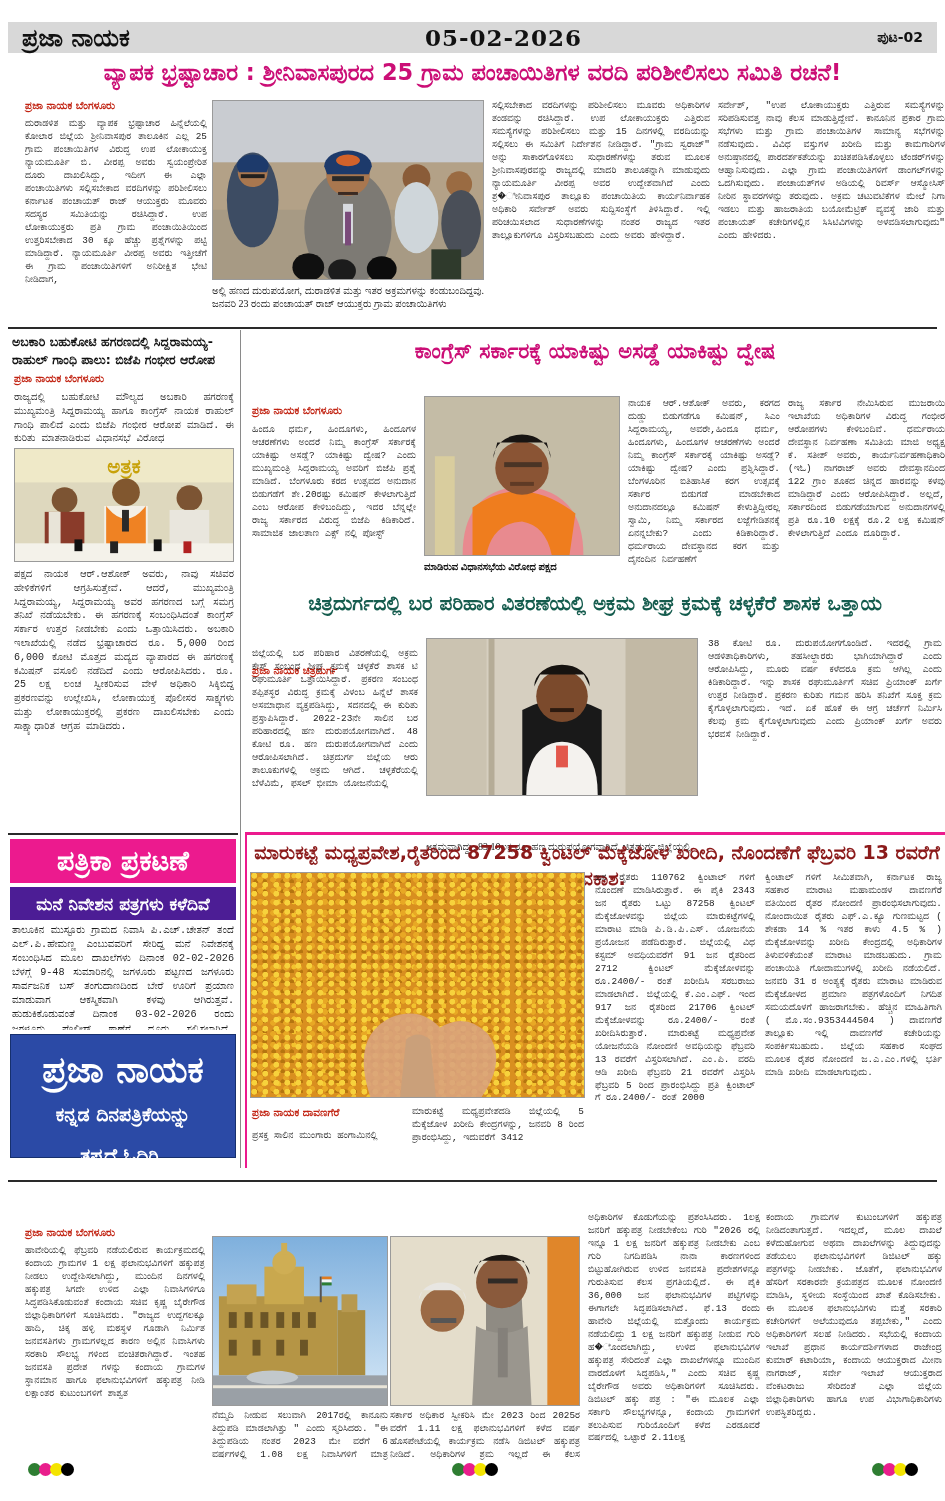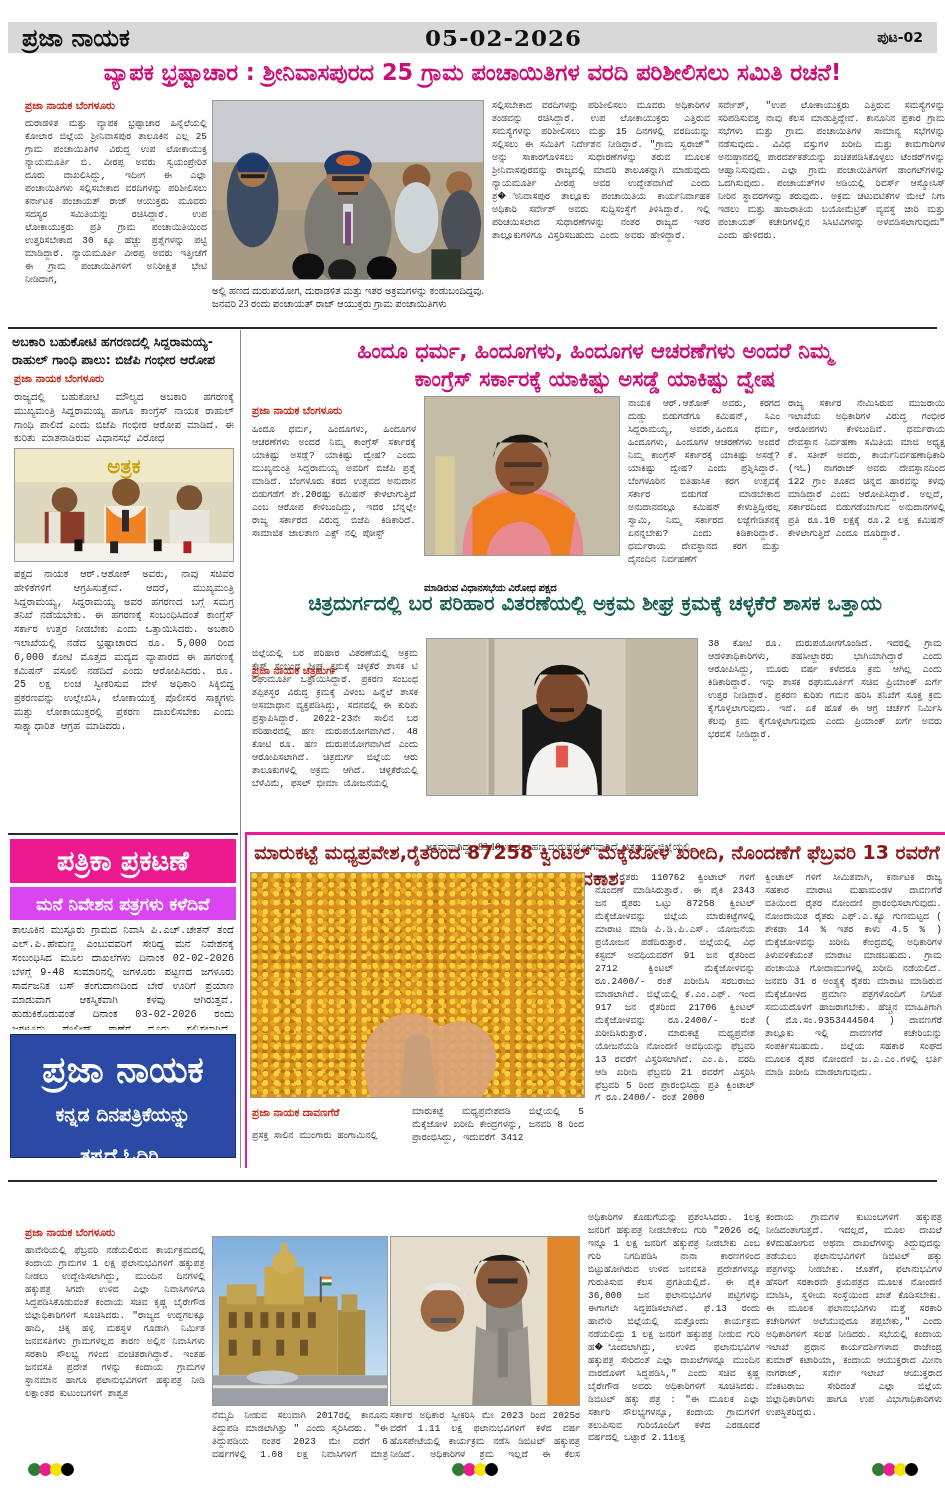--- a/index.html
+++ b/index.html
@@ -16,21 +16,21 @@
   .hl-maroon{color:#8b1a1a;}
   .hl-bgreen{color:#1e5e2e;}
   .byline{font-family:"DejaVu Sans",sans-serif;font-weight:bold;font-size:10.5px;color:#c22413;text-align:center;}
   .body-txt{font-size:9.4px;line-height:1.38;text-align:justify;overflow:hidden;color:#1d1d1d;font-family:Liberation Mono, monospace;}
   .cap{font-size:10px;line-height:1.3;text-align:justify;overflow:hidden;color:#111;}
   .photo{border:1px solid #9a9a9a;box-sizing:border-box;overflow:hidden;background:#cfcabb;}
   .photo svg{display:block;width:100%;height:100%;}
   .lb-hl{font-family:"DejaVu Sans",sans-serif;font-weight:bold;font-size:12.5px;line-height:1.45;text-align:left;color:#111;}
   .banner-pink{background:#ec1a8e;color:#fff;display:flex;align-items:center;justify-content:center;
                font-family:"DejaVu Sans",sans-serif;font-weight:bold;font-size:27px;}
-  .banner-blue{background:#d946ef;color:#fff;display:flex;align-items:center;justify-content:center;
+  .banner-blue{background:#4c1d95;color:#fff;display:flex;align-items:center;justify-content:center;
                font-family:"DejaVu Sans",sans-serif;font-weight:bold;font-size:17px;}
   .promo{background:#2b4aa6;color:#fff;text-align:center;font-family:"DejaVu Sans",sans-serif;border:1px solid #16306e;box-sizing:border-box;}
   .promo .t{font-size:36px;font-weight:bold;margin-top:14px;}
   .promo .l{font-size:19px;font-weight:bold;margin-top:12px;}
   .rule{background:#2a2a2a;}
   .rule-pink{background:#ec1a8e;}
   .vline{background:#8a8a8a;}
   .dots{display:flex;}
   .dot{width:13px;height:13px;border-radius:50%;margin-right:-2px;}
   .d-g{background:#2e7d32;} .d-m{background:#e91e8c;} .d-y{background:#f4e400;} .d-k{background:#000;}
@@ -110,38 +110,37 @@
       <rect y="96" width="220" height="18" fill="#f4f2ea"></rect>
       <rect x="60" y="92" width="8" height="12" fill="#111"></rect>
       <rect x="96" y="94" width="8" height="12" fill="#222"></rect>
       <rect x="140" y="92" width="8" height="12" fill="#111"></rect>
       <rect x="170" y="94" width="8" height="12" fill="#b02020"></rect>
     </svg>
   </div>
   <div class="abs body-txt" style="left:14px;top:568px;width:220px;height:258px;font-size:10px;">ಪಕ್ಷದ ನಾಯಕ ಆರ್.ಆಶೋಕ್ ಅವರು, ನಾವು ಸಚಿವರ ಹೇಳಿಕೆಗಳಿಗೆ ಆಗ್ರಹಿಸುತ್ತೇವೆ. ಆದರೆ, ಮುಖ್ಯಮಂತ್ರಿ ಸಿದ್ದರಾಮಯ್ಯ, ಸಿದ್ದರಾಮಯ್ಯ ಅವರ ಹಗರಣದ ಬಗ್ಗೆ ಸಮಗ್ರ ತನಿಖೆ ನಡೆಯಬೇಕು. ಈ ಹಗರಣಕ್ಕೆ ಸಂಬಂಧಿಸಿದಂತೆ ಕಾಂಗ್ರೆಸ್ ಸರ್ಕಾರ ಉತ್ತರ ನೀಡಬೇಕು ಎಂದು ಒತ್ತಾಯಿಸಿದರು. ಅಬಕಾರಿ ಇಲಾಖೆಯಲ್ಲಿ ನಡೆದ ಭ್ರಷ್ಟಾಚಾರದ ರೂ. 5,000 ರಿಂದ 6,000 ಕೋಟಿ ಮೊತ್ತದ ಮದ್ಯದ ವ್ಯಾಪಾರದ ಈ ಹಗರಣಕ್ಕೆ ಕಮಿಷನ್ ವಸೂಲಿ ನಡೆದಿದೆ ಎಂದು ಆರೋಪಿಸಿದರು. ರೂ. 25 ಲಕ್ಷ ಲಂಚ ಸ್ವೀಕರಿಸುವ ವೇಳೆ ಅಧಿಕಾರಿ ಸಿಕ್ಕಿಬಿದ್ದ ಪ್ರಕರಣವನ್ನು ಉಲ್ಲೇಖಿಸಿ, ಲೋಕಾಯುಕ್ತ ಪೊಲೀಸರ ಸಾಕ್ಷ್ಯಗಳು ಮತ್ತು ಲೋಕಾಯುಕ್ತರಲ್ಲಿ ಪ್ರಕರಣ ದಾಖಲಿಸಬೇಕು ಎಂದು ಸಾಕ್ಷ್ಯಾಧಾರಿತ ಆಗ್ರಹ ಮಾಡಿದರು.</div>
 
   <div class="abs hl hl-pink" style="left:250px;top:337px;width:690px;font-size:21px;">
-    <div>ಹಿಂದೂ ಧರ್ಮ, ಹಿಂದೂಗಳು, ಹಿಂದೂಗಳ ಆಚರಣೆಗಳು ಅಂದರೆ ನಿಮ್ಮ</div>
     <div>ಕಾಂಗ್ರೆಸ್ ಸರ್ಕಾರಕ್ಕೆ ಯಾಕಿಷ್ಟು ಅಸಡ್ಡೆ ಯಾಕಿಷ್ಟು ದ್ವೇಷ</div>
   </div>
   <div class="abs byline" style="left:252px;top:404px;">ಪ್ರಜಾ ನಾಯಕ ಬೆಂಗಳೂರು</div>
   <div class="abs body-txt" style="left:252px;top:424px;width:164px;height:158px;">ಹಿಂದೂ ಧರ್ಮ, ಹಿಂದೂಗಳು, ಹಿಂದೂಗಳ ಆಚರಣೆಗಳು ಅಂದರೆ ನಿಮ್ಮ ಕಾಂಗ್ರೆಸ್ ಸರ್ಕಾರಕ್ಕೆ ಯಾಕಿಷ್ಟು ಅಸಡ್ಡೆ? ಯಾಕಿಷ್ಟು ದ್ವೇಷ? ಎಂದು ಮುಖ್ಯಮಂತ್ರಿ ಸಿದ್ದರಾಮಯ್ಯ ಅವರಿಗೆ ಬಿಜೆಪಿ ಪ್ರಶ್ನೆ ಮಾಡಿದೆ. ಬೆಂಗಳೂರು ಕರದ ಉತ್ಸವದ ಅನುದಾನ ಬಿಡುಗಡೆಗೆ ಶೇ.20ರಷ್ಟು ಕಮಿಷನ್ ಕೇಳಲಾಗುತ್ತಿದೆ ಎಂಬ ಆರೋಪ ಕೇಳಿಬಂದಿದ್ದು, ಇದರ ಬೆನ್ನಲ್ಲೇ ರಾಜ್ಯ ಸರ್ಕಾರದ ವಿರುದ್ಧ ಬಿಜೆಪಿ ಕಿಡಿಕಾರಿದೆ. ಸಾಮಾಜಿಕ ಜಾಲತಾಣ ಎಕ್ಸ್ ನಲ್ಲಿ ಪೋಸ್ಟ್</div>
   <div class="abs photo" style="left:424px;top:396px;width:196px;height:160px;">
     <svg viewBox="0 0 196 160" preserveAspectRatio="none">
       <rect width="196" height="160" fill="#c4bca6"></rect>
       <rect x="10" y="60" width="20" height="100" fill="#d9cd9e"></rect>
       <path d="M38 160 q0 -66 60 -70 q62 4 62 70 z" fill="#e88a8f"></path>
       <path d="M48 112 q50 -36 104 6 l-6 42 -18 0 q-6 -30 -30 -34 q-30 2 -36 34 l-14 0 z" fill="#ef7d1e"></path>
       <circle cx="98" cy="72" r="27" fill="#8a5434"></circle>
       <path d="M69 62 a29 24 0 0 1 58 0 l-4 -16 -50 0 z" fill="#171412"></path>
       <rect x="80" y="66" width="38" height="5" fill="#3a2c22" opacity="0.8"></rect>
       <rect x="86" y="86" width="24" height="4" fill="#33201580"></rect>
     </svg>
   </div>
-  <div class="abs cap" style="left:424px;top:560px;width:196px;height:18px;font-weight:bold;margin-top:21px;">ಮಾಡಿರುವ ವಿಧಾನಸಭೆಯ ವಿರೋಧ ಪಕ್ಷದ</div>
+  <div class="abs cap" style="left:424px;top:560px;width:196px;height:18px;font-weight:bold;">ಮಾಡಿರುವ ವಿಧಾನಸಭೆಯ ವಿರೋಧ ಪಕ್ಷದ</div>
   <div class="abs body-txt" style="left:628px;top:398px;width:152px;height:184px;">ನಾಯಕ ಆರ್.ಆಶೋಕ್ ಅವರು, ಕರಗದ ದುಡ್ಡು ಬಿಡುಗಡೆಗೂ ಕಮಿಷನ್, ಸಿಎಂ ಸಿದ್ದರಾಮಯ್ಯ, ಅವರೇ,ಹಿಂದೂ ಧರ್ಮ, ಹಿಂದೂಗಳು, ಹಿಂದೂಗಳ ಆಚರಣೆಗಳು ಅಂದರೆ ನಿಮ್ಮ ಕಾಂಗ್ರೆಸ್ ಸರ್ಕಾರಕ್ಕೆ ಯಾಕಿಷ್ಟು ಅಸಡ್ಡೆ? ಯಾಕಿಷ್ಟು ದ್ವೇಷ? ಎಂದು ಪ್ರಶ್ನಿಸಿದ್ದಾರೆ. ಬೆಂಗಳೂರಿನ ಐತಿಹಾಸಿಕ ಕರಗ ಉತ್ಸವಕ್ಕೆ ಸರ್ಕಾರ ಬಿಡುಗಡೆ ಮಾಡಬೇಕಾದ ಅನುದಾನದಲ್ಲೂ ಕಮಿಷನ್ ಕೇಳುತ್ತಿದ್ದೀರಲ್ಲ ಸ್ವಾಮಿ, ನಿಮ್ಮ ಸರ್ಕಾರದ ಲಜ್ಜೆಗೇಡಿತನಕ್ಕೆ ಏನನ್ನಬೇಕು? ಎಂದು ಕಿಡಿಕಾರಿದ್ದಾರೆ. ಧರ್ಮರಾಯ ದೇವಸ್ಥಾನದ ಕರಗ ಮತ್ತು ದೈನಂದಿನ ನಿರ್ವಹಣೆಗೆ</div>
   <div class="abs body-txt" style="left:788px;top:398px;width:157px;height:184px;">ರಾಜ್ಯ ಸರ್ಕಾರ ನೇಮಿಸಿರುವ ಮುಜರಾಯಿ ಇಲಾಖೆಯ ಅಧಿಕಾರಿಗಳ ವಿರುದ್ಧ ಗಂಭೀರ ಆರೋಪಗಳು ಕೇಳಿಬಂದಿವೆ. ಧರ್ಮರಾಯ ದೇವಸ್ಥಾನ ನಿರ್ವಹಣಾ ಸಮಿತಿಯ ಮಾಜಿ ಅಧ್ಯಕ್ಷ ಕೆ. ಸತೀಶ್ ಅವರು, ಕಾರ್ಯನಿರ್ವಹಣಾಧಿಕಾರಿ (ಇಓ) ನಾಗರಾಜ್ ಅವರು ದೇವಸ್ಥಾನದಿಂದ 122 ಗ್ರಾಂ ತೂಕದ ಚಿನ್ನದ ಹಾರವನ್ನು ಕಳವು ಮಾಡಿದ್ದಾರೆ ಎಂದು ಆರೋಪಿಸಿದ್ದಾರೆ. ಅಲ್ಲದೆ, ಸರ್ಕಾರದಿಂದ ಬಿಡುಗಡೆಯಾಗುವ ಅನುದಾನಗಳಲ್ಲಿ ಪ್ರತಿ ರೂ.10 ಲಕ್ಷಕ್ಕೆ ರೂ.2 ಲಕ್ಷ ಕಮಿಷನ್ ಕೇಳಲಾಗುತ್ತಿದೆ ಎಂದೂ ದೂರಿದ್ದಾರೆ.</div>
 
   <div class="abs hl hl-green" style="left:248px;top:590px;width:694px;font-size:20px;">ಚಿತ್ರದುರ್ಗದಲ್ಲಿ ಬರ ಪರಿಹಾರ ವಿತರಣೆಯಲ್ಲಿ ಅಕ್ರಮ ಶೀಘ್ರ ಕ್ರಮಕ್ಕೆ ಚಳ್ಳಕೆರೆ ಶಾಸಕ ಒತ್ತಾಯ</div>
   <div class="abs byline" style="left:252px;top:664px;">ಪ್ರಜಾ ನಾಯಕ ಚಿತ್ರದುರ್ಗ</div>
   <div class="abs body-txt" style="left:252px;top:648px;width:166px;height:180px;">ಜಿಲ್ಲೆಯಲ್ಲಿ ಬರ ಪರಿಹಾರ ವಿತರಣೆಯಲ್ಲಿ ಅಕ್ರಮ ಕೇಸ್ ಸಂಬಂಧ ಶೀಘ್ರ ಕ್ರಮಕ್ಕೆ ಚಳ್ಳಕೆರೆ ಶಾಸಕ ಟಿ ರಘುಮೂರ್ತಿ ಒತ್ತಾಯಿಸಿದ್ದಾರೆ. ಪ್ರಕರಣ ಸಂಬಂಧ ತಪ್ಪಿತಸ್ಥರ ವಿರುದ್ಧ ಕ್ರಮಕ್ಕೆ ವಿಳಂಬ ಹಿನ್ನೆಲೆ ಶಾಸಕ ಅಸಮಾಧಾನ ವ್ಯಕ್ತಪಡಿಸಿದ್ದು, ಸದನದಲ್ಲಿ ಈ ಕುರಿತು ಪ್ರಸ್ತಾಪಿಸಿದ್ದಾರೆ. 2022-23ನೇ ಸಾಲಿನ ಬರ ಪರಿಹಾರದಲ್ಲಿ ಹಣ ದುರುಪಯೋಗವಾಗಿದೆ. 48 ಕೋಟಿ ರೂ. ಹಣ ದುರುಪಯೋಗವಾಗಿದೆ ಎಂದು ಆರೋಪಿಸಲಾಗಿದೆ. ಚಿತ್ರದುರ್ಗ ಜಿಲ್ಲೆಯ ಆರು ತಾಲೂಕುಗಳಲ್ಲಿ ಅಕ್ರಮ ಆಗಿದೆ. ಚಳ್ಳಕೆರೆಯಲ್ಲಿ ಬೆಳೆವಿಮೆ, ಫಸಲ್ ಭೀಮಾ ಯೋಜನೆಯಲ್ಲಿ</div>
   <div class="abs photo" style="left:426px;top:638px;width:272px;height:158px;">
     <svg viewBox="0 0 272 158" preserveAspectRatio="none">
       <rect width="272" height="158" fill="#d6cfc0"></rect>
       <rect x="0" width="60" height="158" fill="#cbc3b1"></rect>

